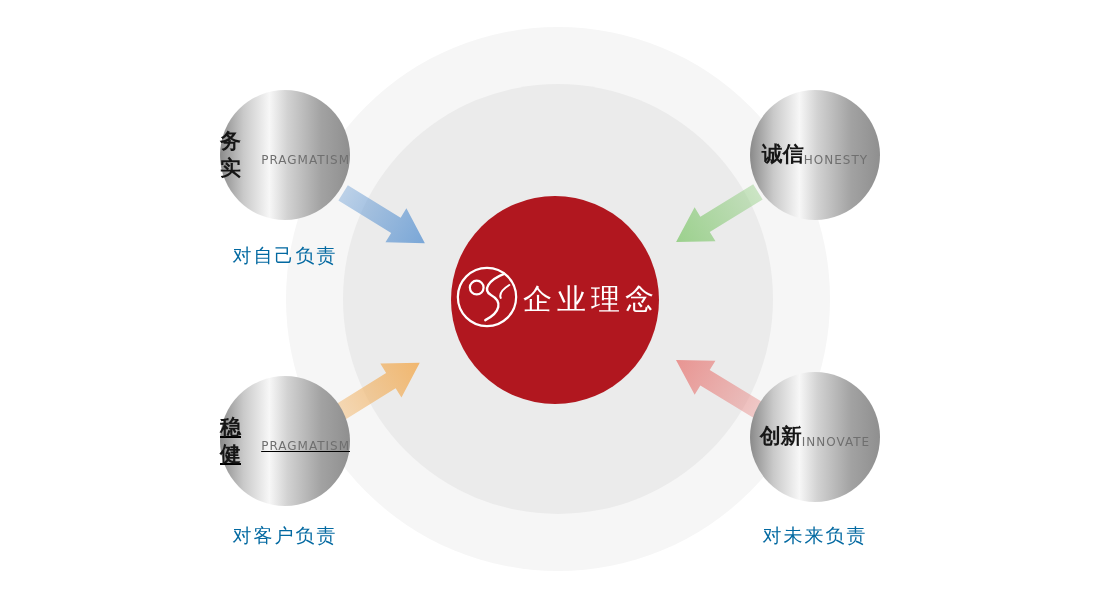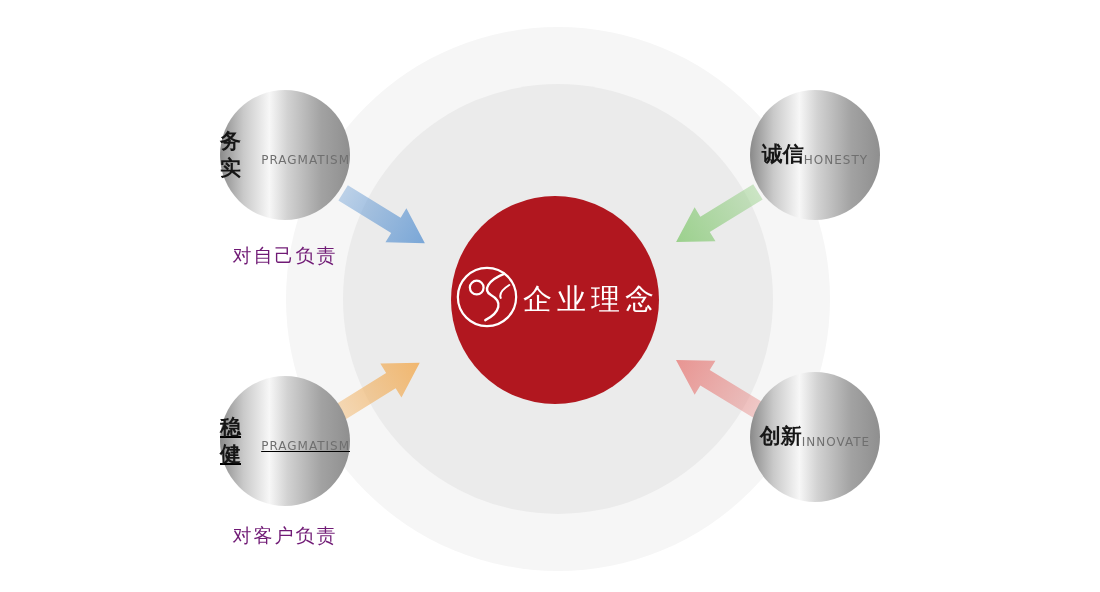--- a/index.html
+++ b/index.html
@@ -35,21 +35,21 @@
   }
   .node-cn{font-size:21px;font-weight:bold;color:#161616;line-height:1.3;}
   .node-en{font-size:12px;color:#6f6f6f;letter-spacing:1px;margin-top:10px;}
   .node.tl{left:220px;top:90px;}
   .node.tr{left:750px;top:90px;}
   .node.bl{left:220px;top:376px;text-decoration:underline;}
   .node.br{left:750px;top:372px;}
 
   .caption{
     position:absolute;width:220px;text-align:center;
-    font-size:19px;color:#701a75;letter-spacing:2px;
+    font-size:19px;color:#0369a1;letter-spacing:2px;
     white-space:nowrap;
   }
   .cap-tl{left:175px;top:243px;}
   .cap-tr{left:705px;top:243px;}
   .cap-bl{left:175px;top:523px;}
   .cap-br{left:705px;top:523px;}
 </style>
 </head>
 <body>
 
@@ -113,14 +113,15 @@
     <div class="node-cn">稳健</div>
     <div class="node-en">PRAGMATISM</div>
   </div>
   <div class="node br">
     <div class="node-cn">创新</div>
     <div class="node-en">INNOVATE</div>
   </div>
 
   <div class="caption cap-tl">对自己负责</div>
   <div class="caption cap-bl">对客户负责</div>
+  <div class="caption cap-br">对未来负责</div>
 
 </div>
 
 </body></html>

